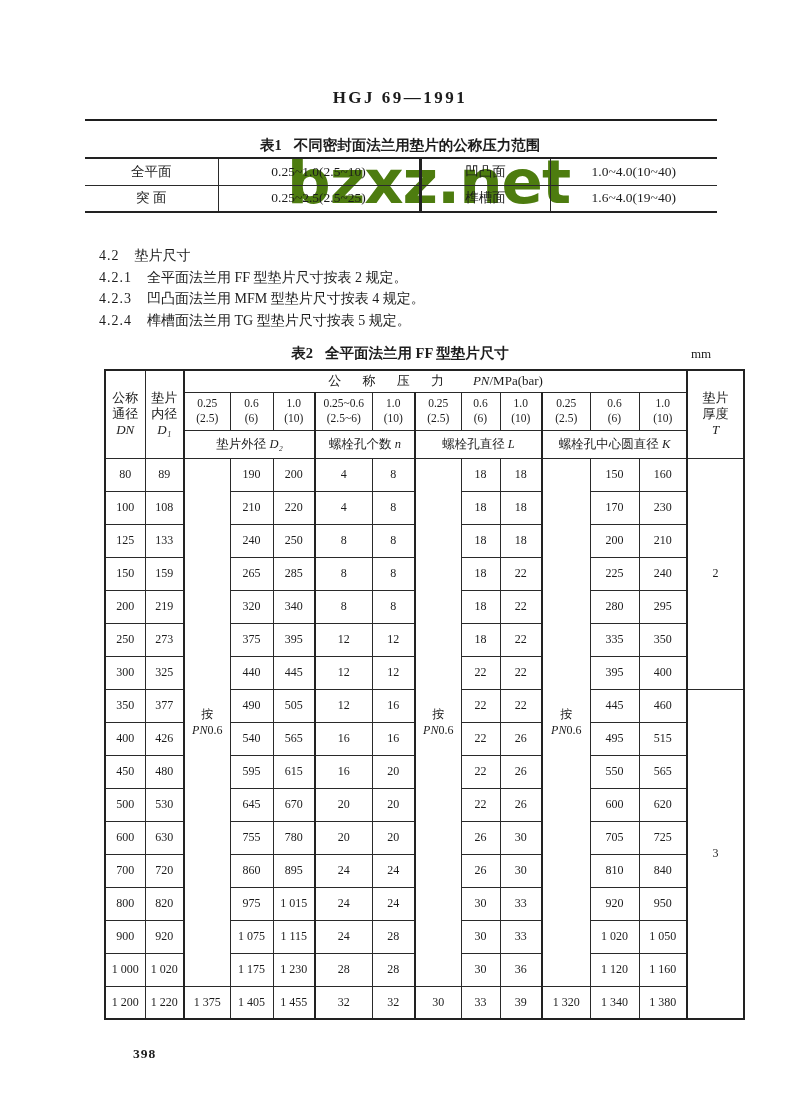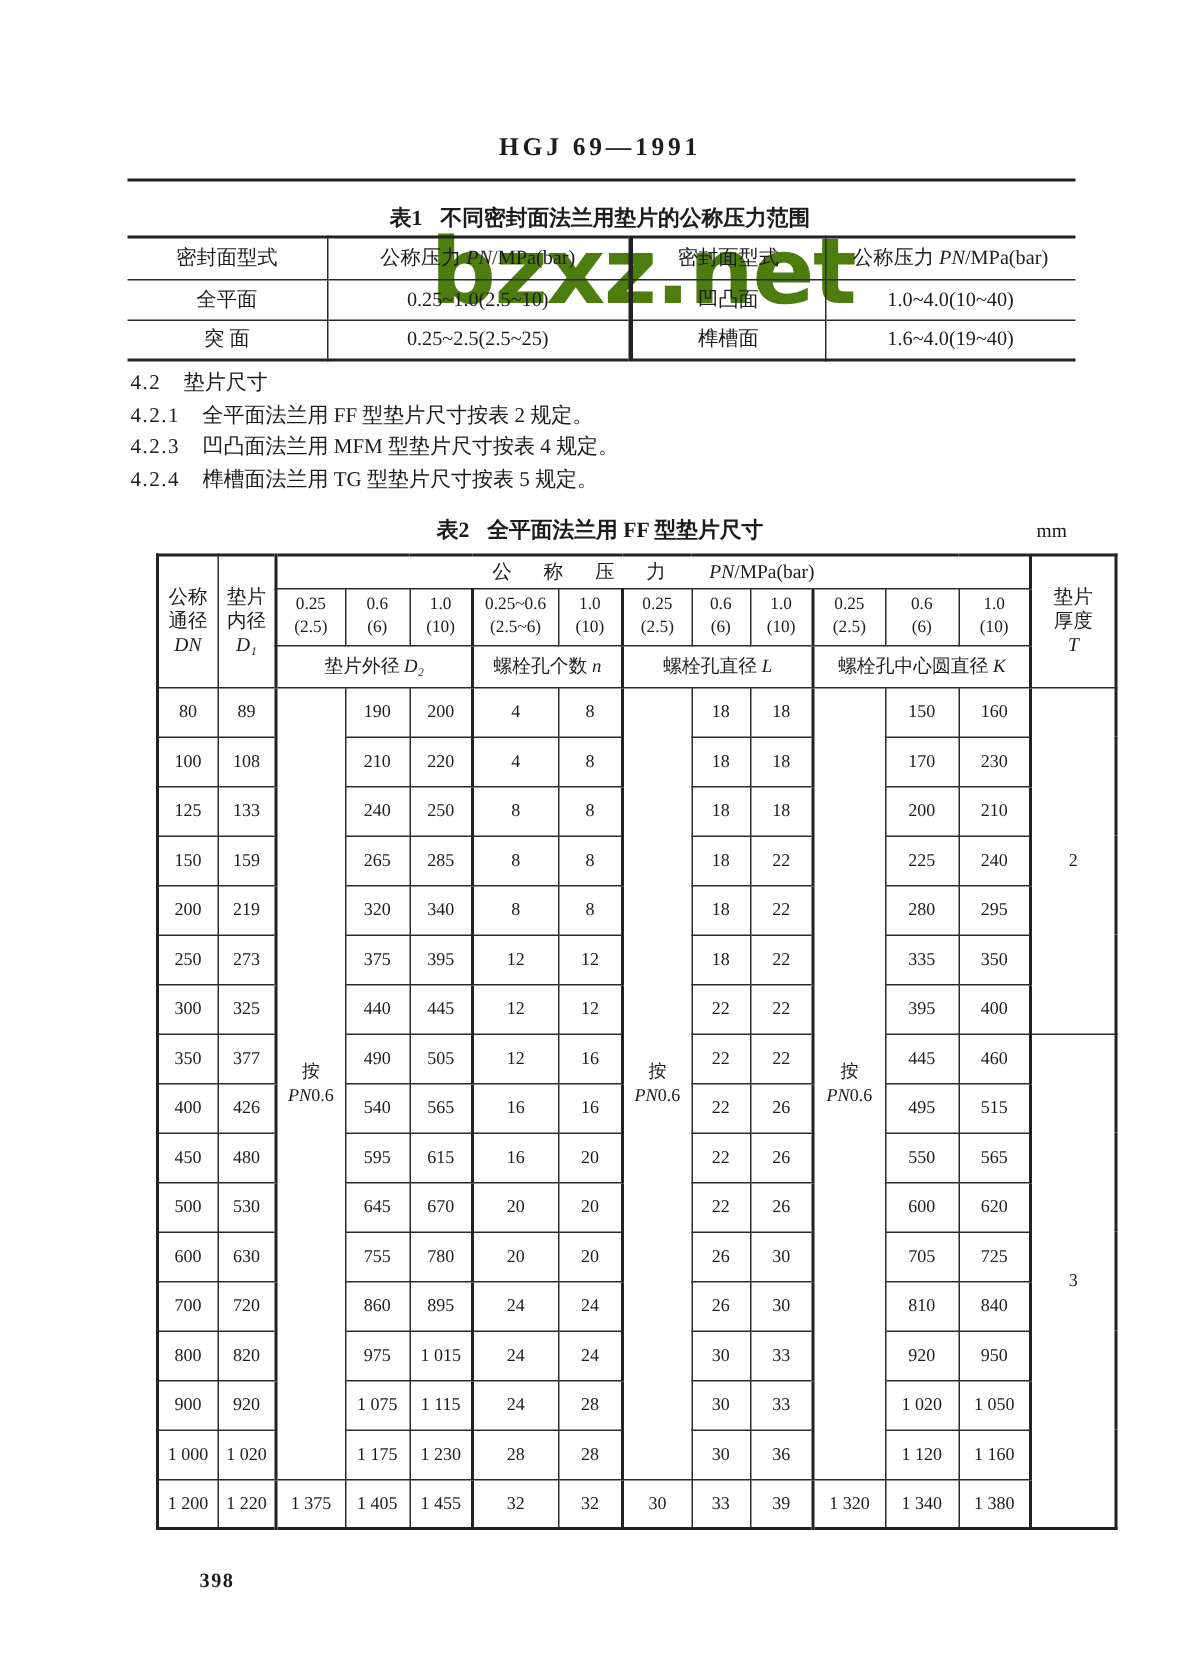--- a/index.html
+++ b/index.html
@@ -40,21 +40,21 @@
     border-top:2px solid #222; border-bottom:2px solid #222; }
   .table1 th, .table1 td {
     height:27px; text-align:center; vertical-align:middle;
     font-size:13.5px; border-top:1px solid #2a2a2a;
   }
   .table1 tr.t1-head th { height:28px; }
   .table1 .v1 { border-left:1px solid #2a2a2a; }
   .table1 .v2 { border-left:3px solid #222; }
 
   
-  .sections { left:87px; top:245px; font-size:14px; }
+  .sections { left:99px; top:245px; font-size:14px; }
   .sec-line { height:21.5px; line-height:21.5px; white-space:nowrap; }
   .sec-num { margin-right:15px; letter-spacing:1px; }
 
   
   .table2 { left:104px; top:369px; width:639px; border:2px solid #222; }
   .table2 th, .table2 td {
     border:1px solid #2a2a2a; text-align:center; vertical-align:middle;
     font-size:12px; padding:0;
   }
   .table2 .hr { border-right-width:2px; border-right-color:#222; }
@@ -83,26 +83,20 @@
   </div>
 
   <table class="layer table1">
     <colgroup>
         <col style="width:133px">
         <col style="width:202px">
         <col style="width:130px">
         <col style="width:167px">
       </colgroup>
     <tbody>
-        <tr class="t1-head">
-      <th>密封面型式</th>
-      <th class="v1"><span>公称压力 </span><span class="sym">PN</span><span>/MPa(bar)</span></th>
-      <th class="v2">密封面型式</th>
-      <th class="v1"><span>公称压力 </span><span class="sym">PN</span><span>/MPa(bar)</span></th>
-    </tr>
     <tr>
       <td>全平面</td>
       <td class="v1">0.25~1.0(2.5~10)</td>
       <td class="v2">凹凸面</td>
       <td class="v1">1.0~4.0(10~40)</td>
     </tr>
     <tr>
       <td>突  面</td>
       <td class="v1">0.25~2.5(2.5~25)</td>
       <td class="v2">榫槽面</td>

